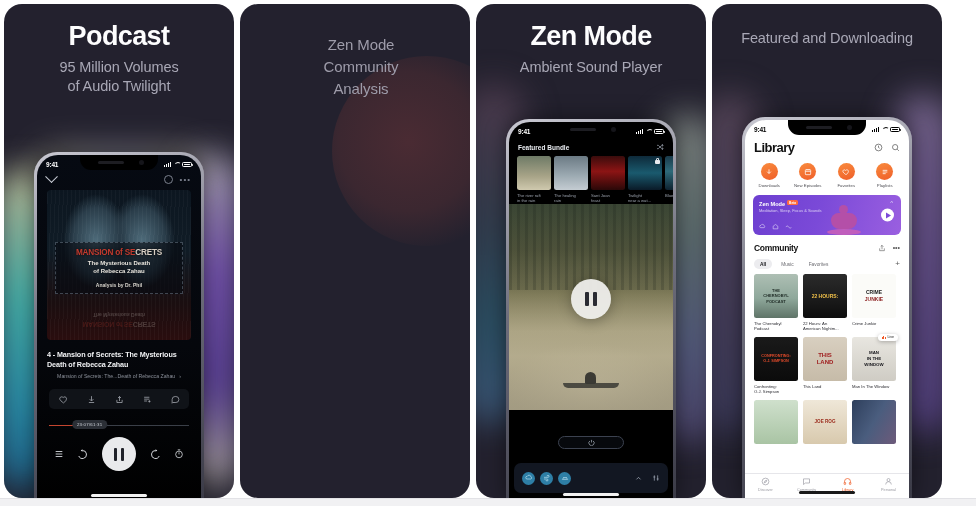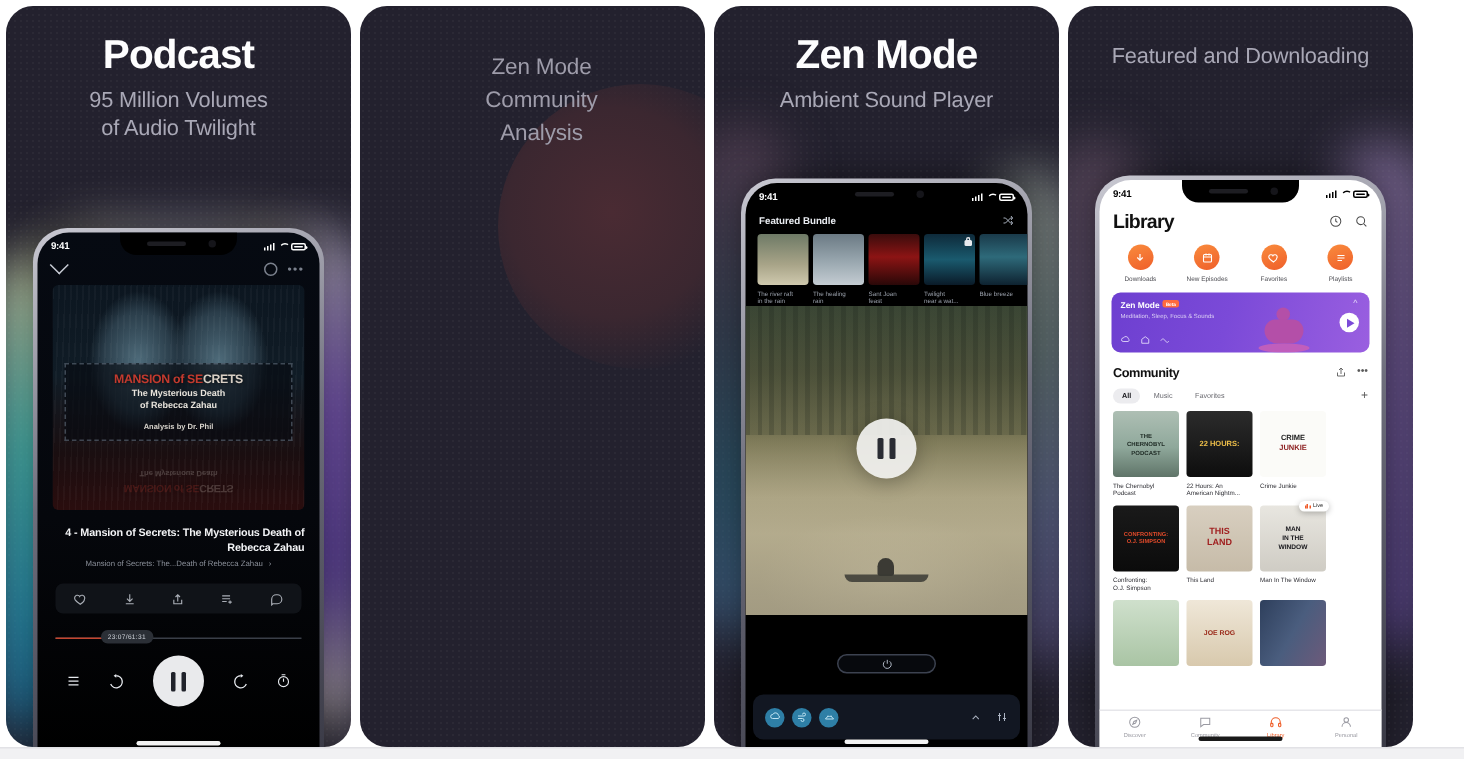--- a/index.html
+++ b/index.html
@@ -76,21 +76,21 @@
               background: linear-gradient(180deg,#7a5e74 0%, #6a5a80 45%, #4a4a78 100%);
               opacity: .55; border-radius: 40px; }
   .g-free-r { right: -10px; top: 90px; width: 58px; height: 340px;
               background: linear-gradient(180deg,#a98fc4 0%, #8f6fc0 40%, #6a4fa8 100%);
               opacity: .6; border-radius: 40px; }
 
   
   .phone {
     position: absolute; z-index: 4;
     left: 50%; transform: translateX(-50%);
-    width: 194px;
+    width: 170px;
     border-radius: 23px 23px 0 0;
     background: linear-gradient(160deg,#c9c9d2,#6e6e7c 45%,#3a3a46);
     padding: 3px 3px 0 3px;
     box-shadow: 0 0 22px rgba(0,0,0,.45);
   }
   .phone-inner {
     position: relative;
     border-radius: 21px 21px 0 0;
     overflow: hidden;
     background: #000;
@@ -153,21 +153,21 @@
   .art-t1 { font-size:8.2px; font-weight:bold; color:#c33a2e; letter-spacing:-0.2px;
             text-shadow: 0 0 3px rgba(0,0,0,.8); }
   .art-t1 b { color:#d8cfc4;margin-top:25px; }
   .art-t2 { font-size:6px; font-weight:bold; color:#e8e4dc; margin-top:3px; text-align:center; line-height:1.3; }
   .art-t3 { font-size:5px; color:#d8d4cc; margin-top:6px; font-weight:bold; }
   .art-refl { position:absolute; left:8px; right:8px; bottom:3px; height:34px; z-index:3;
               opacity:.22; transform: scaleY(-1); display:flex; flex-direction:column;
               align-items:center; justify-content:center; overflow:hidden; }
   .art-refl .art-t1 { font-size:7px; }
   .art-refl .art-t2 { font-size:5px; }
-  .trk { padding: 10px 10px 0; text-align:right; }
+  .trk { padding: 10px 10px 0; text-align:left; }
   .trk-title { font-size:7.2px; font-weight:bold; line-height:1.35; color:#f2f3f5; letter-spacing:-0.1px; }
   .trk-sub { margin-top:4px; font-size:5.2px; color:#8b909a; display:flex;
              align-items:center; justify-content:center; gap:4px; }
   .act-row {
     margin: 10px 12px 0; height: 20px; border-radius: 5px; background:#101318;
     display:flex; align-items:center; justify-content:space-around; color:#c5cad2;
   }
   .act-row .ic { opacity:.85; }
   .scrub { margin: 11px 12px 0; position:relative; height: 10px; }
   .scrub .line { position:absolute; top:4.5px; left:0; right:0; height:1px; background:#3a3f48; }

